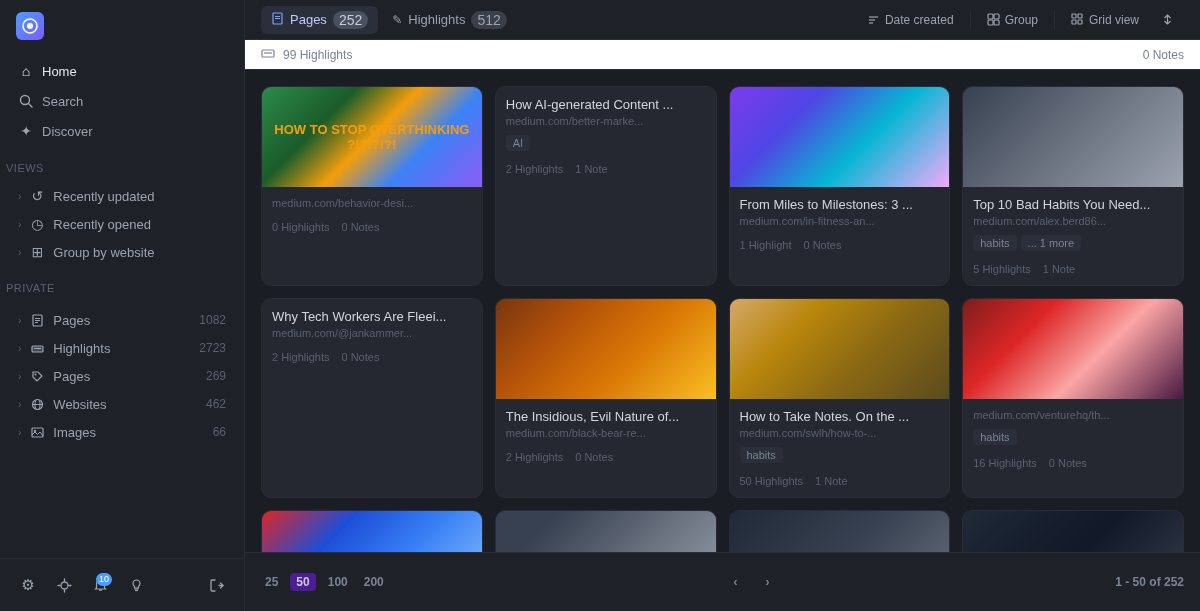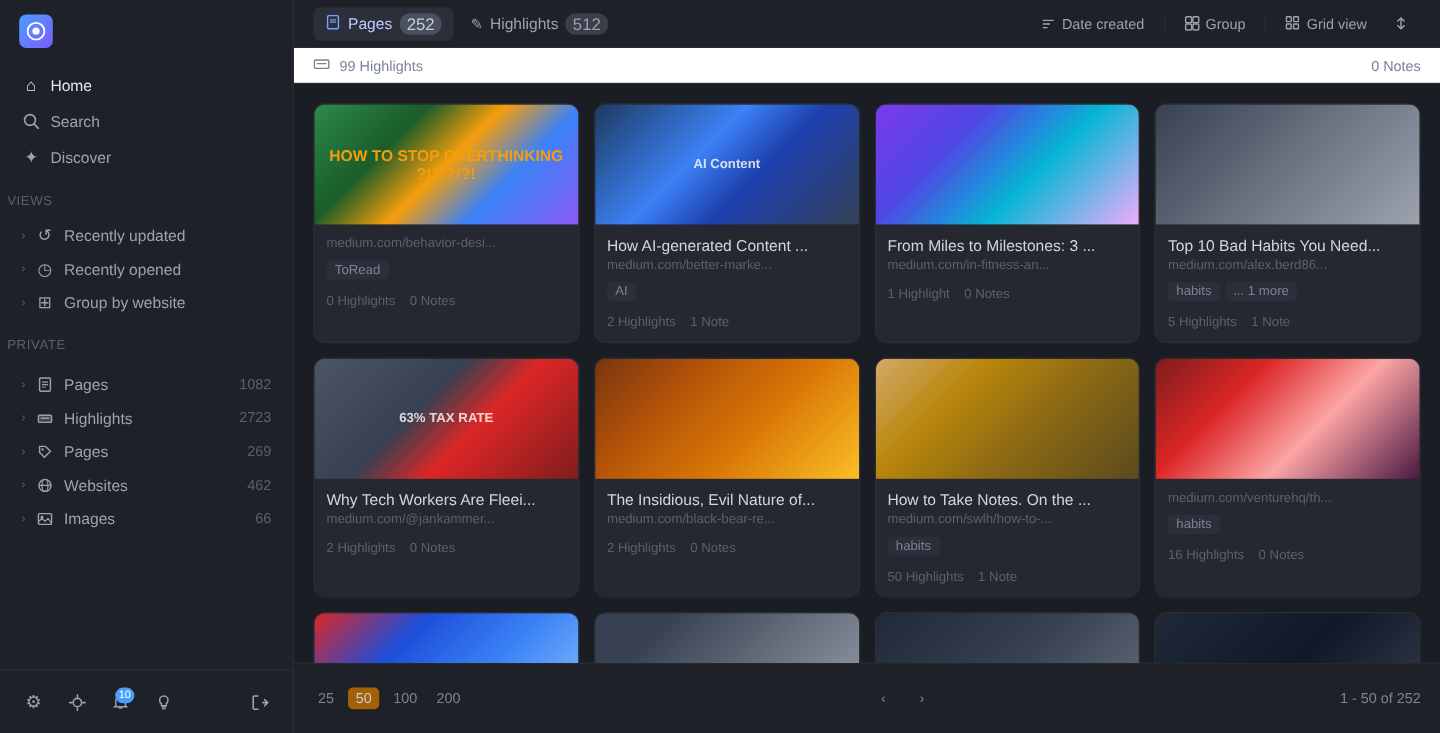--- a/index.html
+++ b/index.html
@@ -313,20 +313,21 @@
     
     .bottom-bar {
       display: flex;
       align-items: center;
       justify-content: space-between;
       padding: 17px 16px;
       background: #1e2128;
       border-top: 1px solid #2a2d35;
       font-size: 12px;
       color: #7a8395;
+      font-weight: bold;
     }
 
     .page-sizes {
       display: flex;
       gap: 8px;
     }
 
     .page-size {
       cursor: pointer;
       padding: 2px 4px;
@@ -615,35 +616,29 @@
   <div class="content">
     <div class="grid" id="cards-grid">
     <div class="card">
     <div class="card-thumb thumb-1">
       <div class="thumb-text">HOW TO STOP
 OVERTHINKING
 ?!?!?!?!</div>
     </div>
     <div class="card-body">
       <div class="card-url">medium.com/behavior-desi...</div>
-      <div class="card-tags">
-              <span class="card-tag">ToRead</span>
-            </div>
 
     <div class="card-stats">
       <span>0 Highlights</span>
       <span>0 Notes</span>
     </div>
 
     </div>
   </div>
         <div class="card">
-    <div class="card-thumb thumb-2">
-      <div class="thumb-text">AI Content</div>
-    </div>
     <div class="card-body">
       <div class="card-title">How AI-generated Content ...</div>
       <div class="card-url">medium.com/better-marke...</div>
       <div class="card-tags">
               <span class="card-tag">AI</span>
             </div>
 
     <div class="card-stats">
       <span>2 Highlights</span>
       <span>1 Note</span>
@@ -679,23 +674,20 @@
             </div>
 
     <div class="card-stats">
       <span>5 Highlights</span>
       <span>1 Note</span>
     </div>
 
     </div>
   </div>
         <div class="card">
-    <div class="card-thumb thumb-5">
-      <div class="thumb-text">63% TAX RATE</div>
-    </div>
     <div class="card-body">
       <div class="card-title">Why Tech Workers Are Fleei...</div>
       <div class="card-url">medium.com/@jankammer...</div>
 
     <div class="card-stats">
       <span>2 Highlights</span>
       <span>0 Notes</span>
     </div>
 
     </div>
@@ -773,21 +765,21 @@
       
     </div>
 
   </div>
       </div>
   </div>
 
   <div class="bottom-bar">
     <div class="page-sizes">
       <span class="page-size">25</span>
-      <span class="page-size" style="color:#c8ccd4; background:#a16207; padding:2px 6px; border-radius:4px;">50</span>
+      <span class="page-size" style="color:#c8ccd4; background:#4c1d95; padding:2px 6px; border-radius:4px;">50</span>
       <span class="page-size">100</span>
       <span class="page-size">200</span>
     </div>
     <div class="page-nav">
       <div class="page-nav-btn">‹</div>
       <div class="page-nav-btn">›</div>
     </div>
     <span>1 - 50 of 252</span>
   </div>
 </div>

